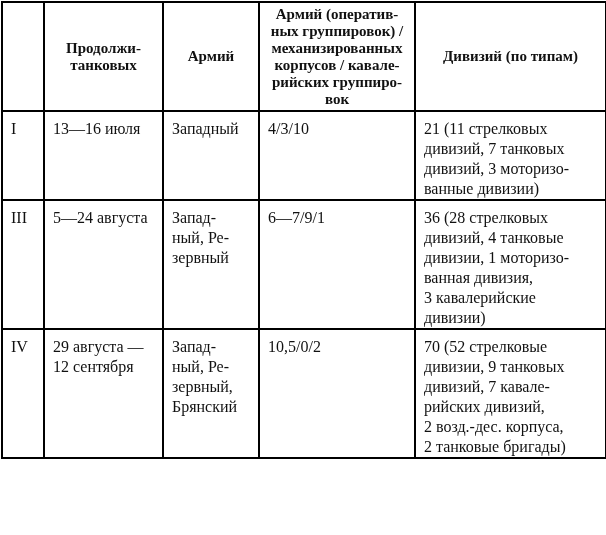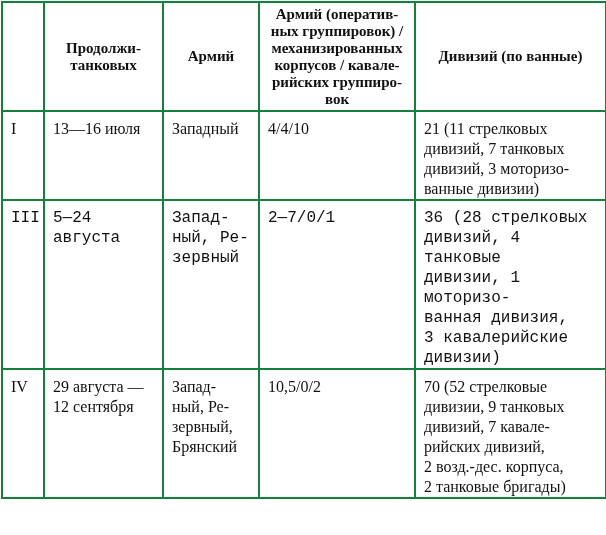--- a/index.html
+++ b/index.html
@@ -17,42 +17,42 @@
     }
     table.ops {
       position: absolute;
       left: 1px;
       top: 1px;
       border-collapse: collapse;
       table-layout: fixed;
       width: 604px;
     }
     table.ops td, table.ops th {
-      border: 2px solid #15803d;
+      border: 2px solid #000000;
       vertical-align: top;
       padding: 0;
       font-size: 16px;
       line-height: 20px;
     }
     table.ops th {
       font-weight: bold;
       font-size: 15px;
       line-height: 17px;
       text-align: center;
       vertical-align: middle;
       height: 107px;
       padding: 0 4px;
     }
     table.ops td {
       padding: 7px 6px 0 8px;
     }
     td.num { padding-left: 7px; }
     .row1 td { height: 79px; }
     .row2 td { height: 80px; }
-    .row3 td { height: 118px; font-family: Liberation Mono, monospace; }
+    .row3 td { height: 118px; }
     .row4 td { height: 117px; }
     .cell-text { white-space: pre-line; }
   </style>
 </head>
 <body>
 
 <table class="ops">
   <colgroup>
     <col style="width:42px">
     <col style="width:119px">
@@ -65,41 +65,41 @@
       <th class="cell-text"></th>
       <th class="cell-text">Продолжи-
 танковых</th>
       <th class="cell-text">Армий</th>
       <th class="cell-text">Армий (оператив-
 ных группировок) /
 механизированных
 корпусов / кавале-
 рийских группиро-
 вок</th>
-      <th class="cell-text">Дивизий (по ванные)</th>
+      <th class="cell-text">Дивизий (по типам)</th>
     </tr>
   </thead>
   <tbody>
     <tr class="row1">
       <td class="num cell-text">I</td>
       <td class="cell-text">13—16 июля</td>
       <td class="cell-text">Западный</td>
-      <td class="cell-text">4/4/10</td>
+      <td class="cell-text">4/3/10</td>
       <td class="cell-text">21 (11 стрелковых
 дивизий, 7 танковых
 дивизий, 3 моторизо-
 ванные дивизии)</td>
     </tr>
     <tr class="row3">
       <td class="num cell-text">III</td>
       <td class="cell-text">5—24 августа</td>
       <td class="cell-text">Запад-
 ный, Ре-
 зервный</td>
-      <td class="cell-text">2—7/0/1</td>
+      <td class="cell-text">6—7/9/1</td>
       <td class="cell-text">36 (28 стрелковых
 дивизий, 4 танковые
 дивизии, 1 моторизо-
 ванная дивизия,
 3 кавалерийские
 дивизии)</td>
     </tr>
     <tr class="row4">
       <td class="num cell-text">IV</td>
       <td class="cell-text">29 августа —

